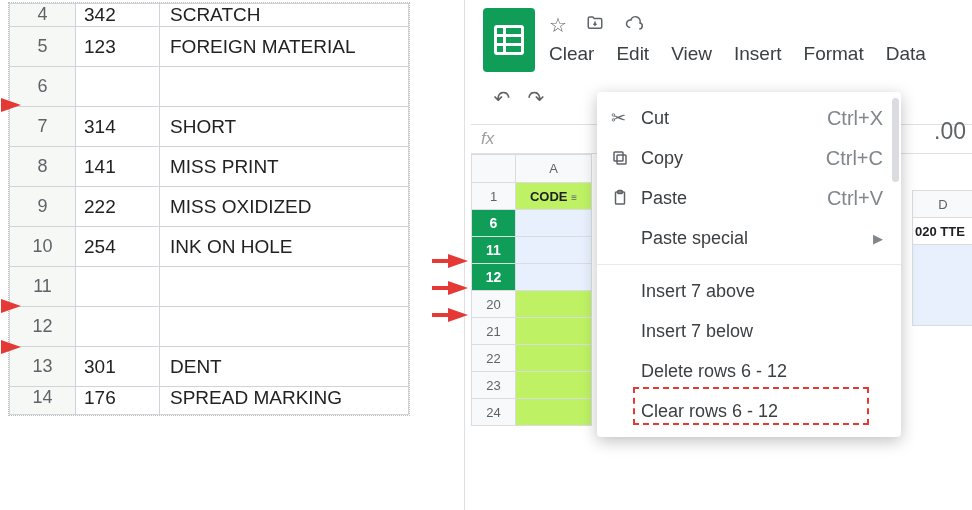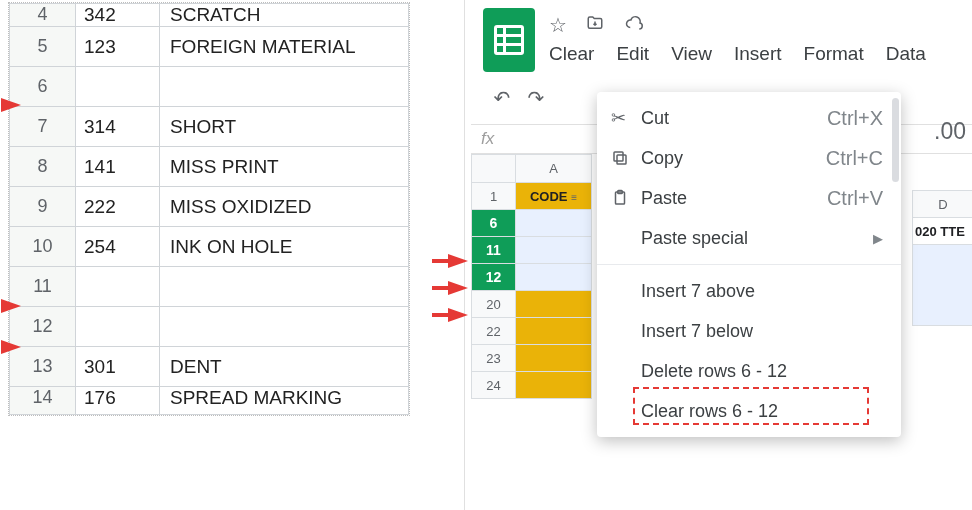--- a/index.html
+++ b/index.html
@@ -158,21 +158,21 @@
     background: #f8f9fa;
     height: 27px;
   }
   .mini-grid td.rownum.sel {
     background: #0f9d58;
     color: #fff;
     font-weight: 600;
     font-size: 14px;
   }
   .mini-grid td.cell {
-    background: #eab308;
+    background: #bef264;
   }
   .mini-grid td.cell.selrow {
     background: #e8f0fe;
   }
   .mini-grid tr.header2 td.cell {
     font-weight: bold;
     color: #202124;
     font-size: 13px;
   }
   .filter-glyph {
@@ -417,20 +417,24 @@
         </tr>
     <tr>
           <td class="rownum sel">12</td>
           <td class="cell selrow"></td>
         </tr>
     <tr>
           <td class="rownum">20</td>
           <td class="cell"></td>
         </tr>
     <tr>
+          <td class="rownum">21</td>
+          <td class="cell"></td>
+        </tr>
+    <tr>
           <td class="rownum">22</td>
           <td class="cell"></td>
         </tr>
     <tr>
           <td class="rownum">23</td>
           <td class="cell"></td>
         </tr>
     <tr>
           <td class="rownum">24</td>
           <td class="cell"></td>

